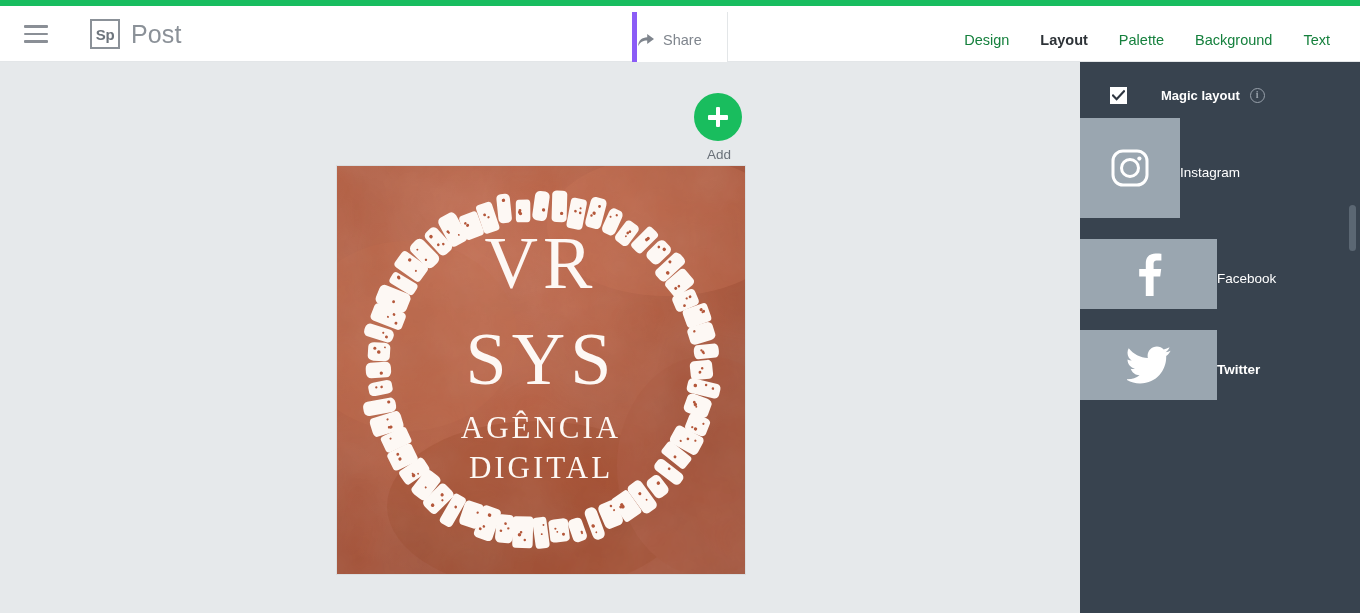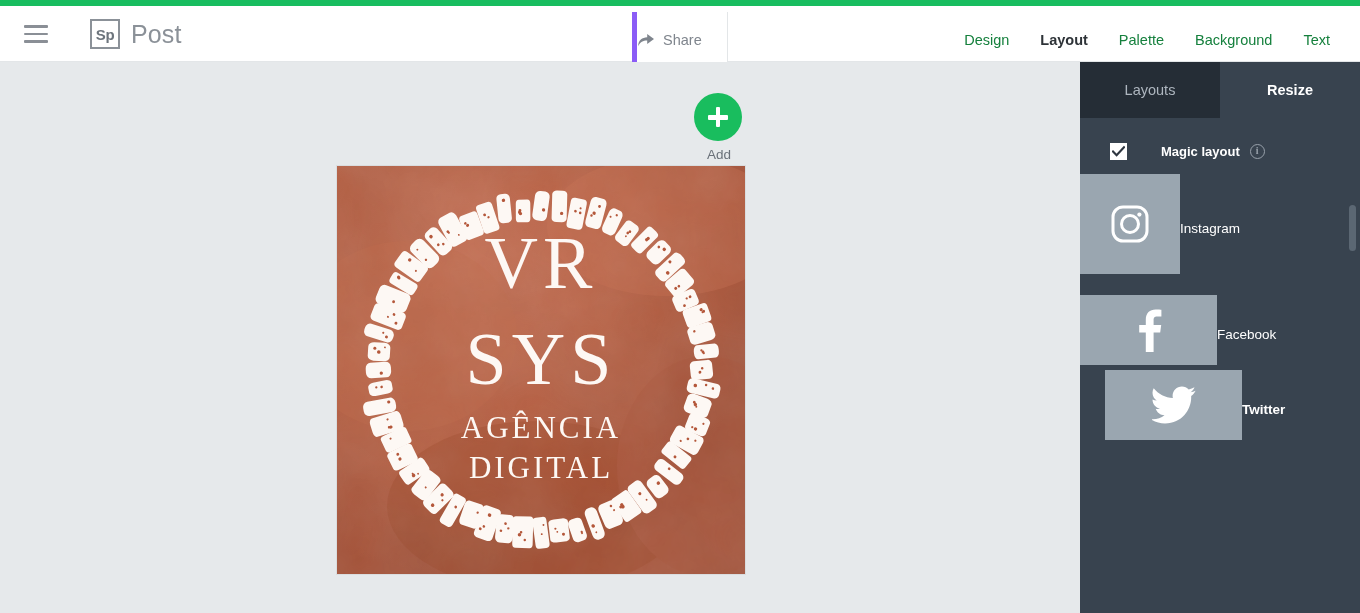--- a/index.html
+++ b/index.html
@@ -543,24 +543,20 @@
         <text x="204" y="122" text-anchor="middle" font-family="Liberation Serif, serif" font-size="74" fill="#fdf8f4" letter-spacing="5">VR</text>
         <text x="204" y="218" text-anchor="middle" font-family="Liberation Serif, serif" font-size="74" fill="#fdf8f4" letter-spacing="5">SYS</text>
         <text x="204" y="272" text-anchor="middle" font-family="Liberation Serif, serif" font-size="31" fill="#fdf8f4" letter-spacing="3">AGÊNCIA</text>
         <text x="204" y="312" text-anchor="middle" font-family="Liberation Serif, serif" font-size="31" fill="#fdf8f4" letter-spacing="3">DIGITAL</text>
       </svg>
     </div>
   </div>
 
   <div class="panel">
 
-    <div class="panel-tabs">
-      <div class="panel-tab">Layouts</div>
-      <div class="panel-tab active">Resize</div>
-    </div>
 
     <div class="magic-row">
       <div class="checkbox">
         <svg width="13" height="13" viewBox="0 0 13 13">
           <path d="M1 6.5 L4.6 10.2 L12 2.2" stroke="#2e3640" stroke-width="2.2" fill="none" stroke-linecap="square"></path>
         </svg>
       </div>
       <div class="magic-label">Magic layout</div>
       <div class="info-icon">i</div>
     </div>
@@ -583,21 +579,21 @@
           <svg width="30" height="44" viewBox="0 0 30 44">
             <path d="M19.6 44 L19.6 24.6 L26.2 24.6 L27.2 17.0 L19.6 17.0 L19.6 12.2
                      C19.6 10.0 20.2 8.5 23.4 8.5 L27.4 8.5 L27.4 1.7
                      C26.7 1.6 24.3 1.4 21.6 1.4 C15.8 1.4 11.8 4.9 11.8 11.4
                      L11.8 17.0 L5.2 17.0 L5.2 24.6 L11.8 24.6 L11.8 44 Z" fill="#ffffff"></path>
           </svg>
         </div>
         <div class="format-name">Facebook</div>
       </div>
 
-      <div class="format-item selected" style="margin-top:5px;padding-left:25px;">
+      <div class="format-item selected" style="margin-top:21px;">
         <div class="format-thumb" style="width:137px;height:70px;">
           <svg width="44" height="38" viewBox="0 0 44 38">
             <path d="M43.6 4.8 C42.0 5.5 40.3 6.0 38.5 6.2 C40.4 5.1 41.8 3.3 42.5 1.2
                      C40.7 2.3 38.8 3.0 36.7 3.5 C35.0 1.7 32.6 0.6 29.9 0.6
                      C24.8 0.6 20.6 4.7 20.6 9.9 C20.6 10.6 20.7 11.3 20.9 12.0
                      C13.2 11.6 6.3 7.9 1.7 2.2 C0.9 3.6 0.5 5.1 0.5 6.8
                      C0.5 10.0 2.1 12.9 4.7 14.6 C3.2 14.5 1.7 14.1 0.5 13.4
                      L0.5 13.5 C0.5 18.0 3.7 21.8 8.0 22.7 C7.2 22.9 6.4 23.0 5.5 23.0
                      C4.9 23.0 4.3 22.9 3.7 22.8 C4.9 26.5 8.4 29.2 12.5 29.3
                      C9.3 31.8 5.2 33.3 0.8 33.3 C0.1 33.3 -0.7 33.3 -1.4 33.2

